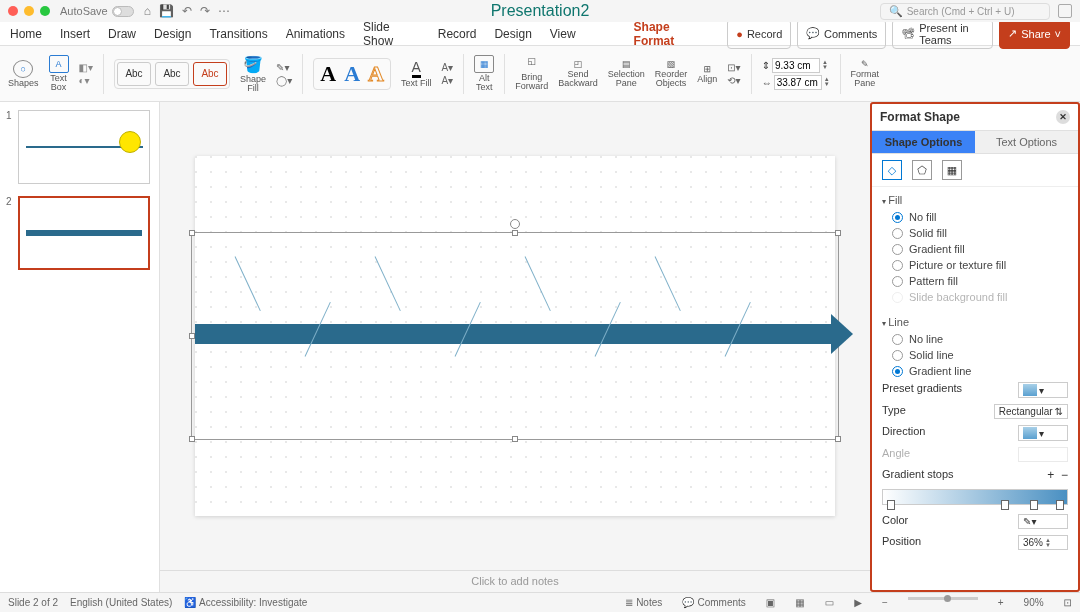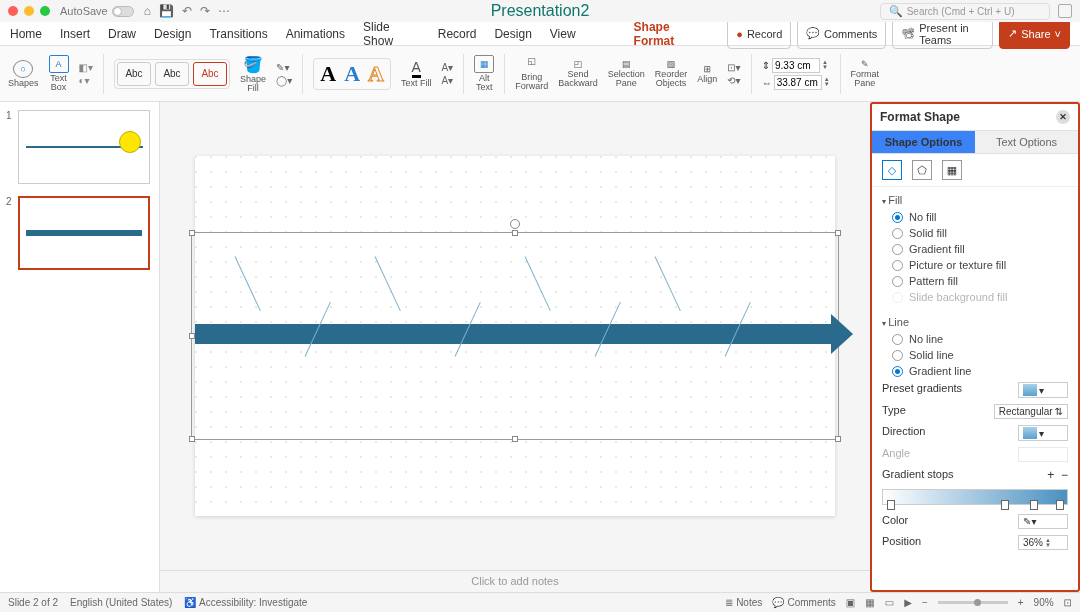--- a/index.html
+++ b/index.html
@@ -87,21 +87,21 @@
 .radio.disabled { opacity:.4; }
 .prop-row { display:flex; justify-content:space-between; align-items:flex-start; padding:3px 0; }
 .prop-row .val { border:1px solid #ccc; padding:1px 4px; min-width:50px; font-size:10px; display:flex; align-items:center; gap:2px; }
 .color-chip { width:14px; height:12px; background:linear-gradient(#a8d0e8,#5aa0d0); }
 .grad-bar { height:16px; background:linear-gradient(to right, #fff, #4a90c2); margin:4px 0 6px; border:1px solid #ccc; position:relative; }
 .grad-stop { position:absolute; bottom:-6px; width:8px; height:10px; background:#fff; border:1px solid #666; }
 .spinner { display:flex; flex-direction:column; font-size:6px; line-height:5px; color:#666; }
 
 
 .status { position:absolute; bottom:0; left:0; right:0; height:20px; background:#f5f5f5; border-top:1px solid #ddd; display:flex; align-items:center; padding:0 8px; font-size:10px; color:#666; gap:12px; }
-.status .right { margin-left:auto; display:flex; gap:10px; align-items:center; }
+.status .right { margin-left:auto; display:flex; gap:20px; align-items:flex-start; }
 .zoom-slider { width:70px; height:3px; background:#ccc; position:relative; }
 .zoom-slider::after { content:""; position:absolute; width:7px; height:7px; background:#999; border-radius:50%; left:52%; top:-2px; }
 </style>
 </head>
 <body>
 
 <div class="titlebar">
   <div class="traffic">
     <span class="tl-red"></span>
     <span class="tl-yel"></span>

